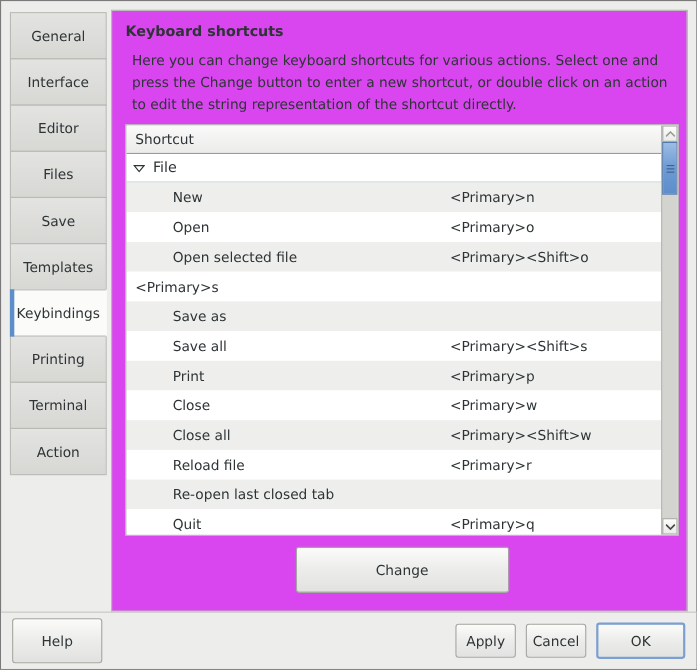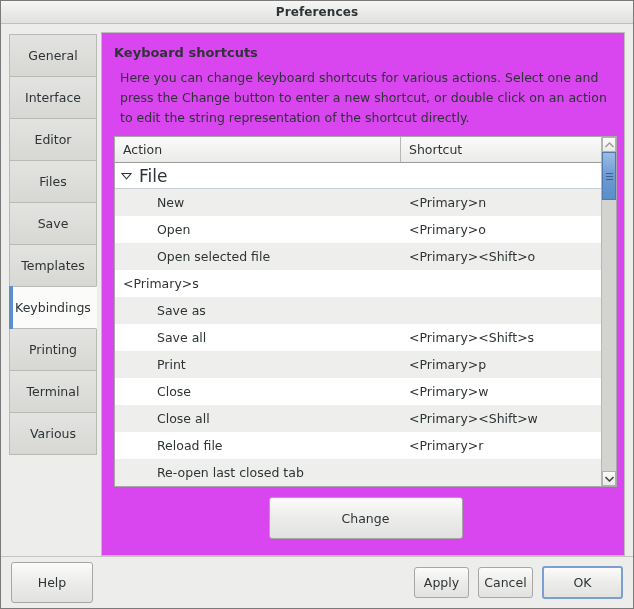--- a/index.html
+++ b/index.html
@@ -162,21 +162,21 @@
   .expander {
     width: 18px;
     flex: 0 0 18px;
     display: flex;
     align-items: center;
     justify-content: center;
     margin-left: 2px;
   }
   .expander svg { display: block; }
   .group-label {
-    font-size: 17px;
+    font-size: 13px;
     color: #2e3436;
     padding-left: 4px;
   }
   .row {
     height: 27px;
     display: flex;
     align-items: center;
     box-sizing: border-box;
   }
   .row.odd { background: #eeeeec; }
@@ -291,23 +291,20 @@
     border: 2px solid #7a9fd0;
     width: 81px;
     height: 33px;
   }
 </style>
 </head>
 <body>
 
 <div id="window">
 
-  <div id="titlebar">
-    <span class="title-text">Preferences</span>
-  </div>
 
   <div id="middle">
 
     <div id="sidebar">
         <div class="tab">
           <span>General</span>
         </div>
         <div class="tab">
           <span>Interface</span>
         </div>
@@ -326,32 +323,31 @@
         <div class="tab selected">
           <span>Keybindings</span>
         </div>
         <div class="tab">
           <span>Printing</span>
         </div>
         <div class="tab">
           <span>Terminal</span>
         </div>
         <div class="tab">
-          <span>Various</span>
+          <span>Action</span>
         </div>
       </div>
 
     <div id="content-panel">
       <div id="section-heading">Keyboard shortcuts</div>
       <div id="section-description">Here you can change keyboard shortcuts for various actions. Select one and press the Change button to enter a new shortcut, or double click on an action to edit the string representation of the shortcut directly.</div>
 
       <div id="tree-wrap">
         <div id="tree-main">
           <div id="tree-header">
-            <div class="th action-col">Action</div>
             <div class="th shortcut-col">Shortcut</div>
           </div>
           <div id="tree-body">
               <div class="group-row">
                 <span class="expander">
                   <svg width="11" height="8" viewBox="0 0 11 8">
                     <path d="M1 1.5 L10 1.5 L5.5 7 Z" fill="none" stroke="#2e3436" stroke-width="1.1"></path>
                   </svg>
                 </span>
                 <span class="group-label">File</span>

